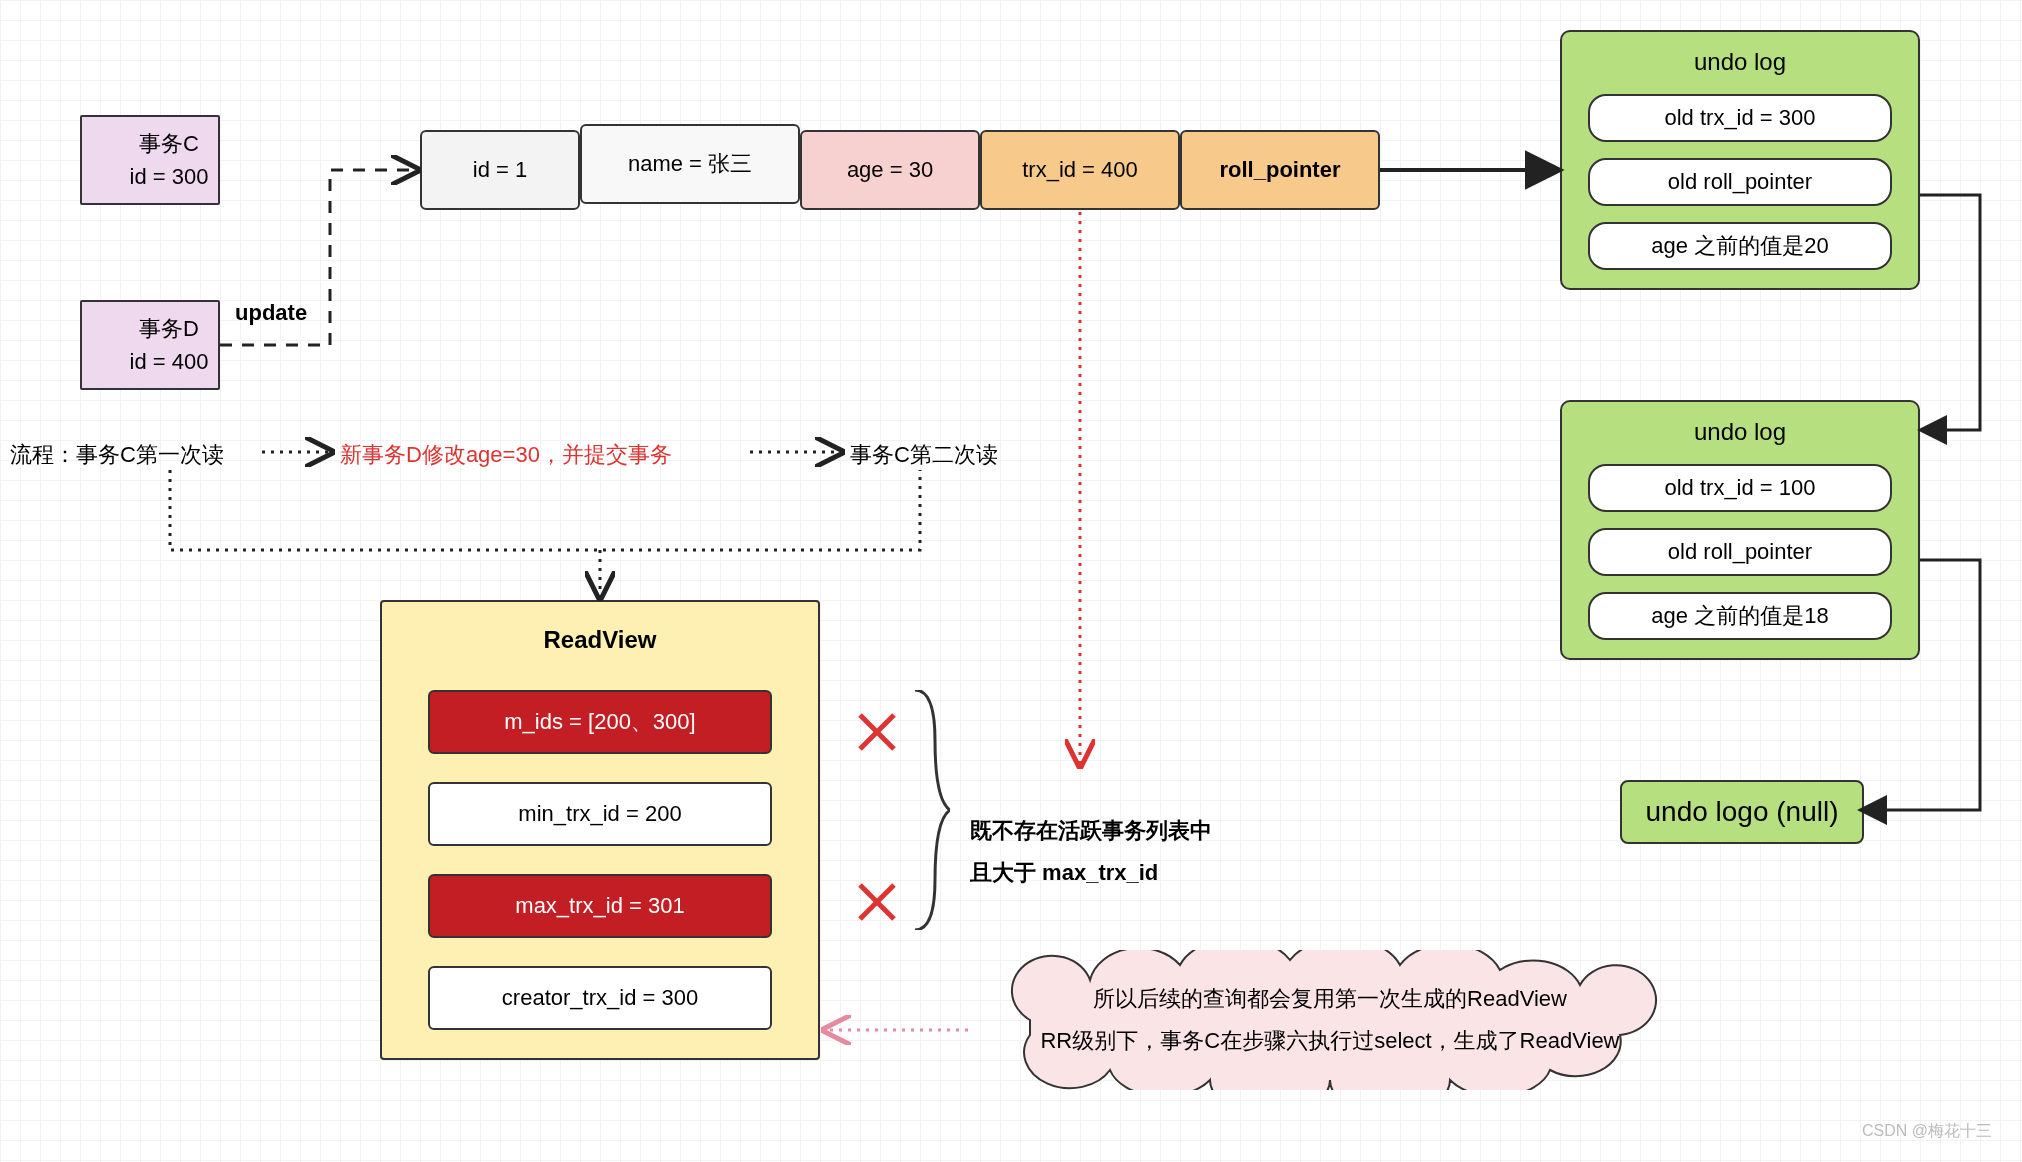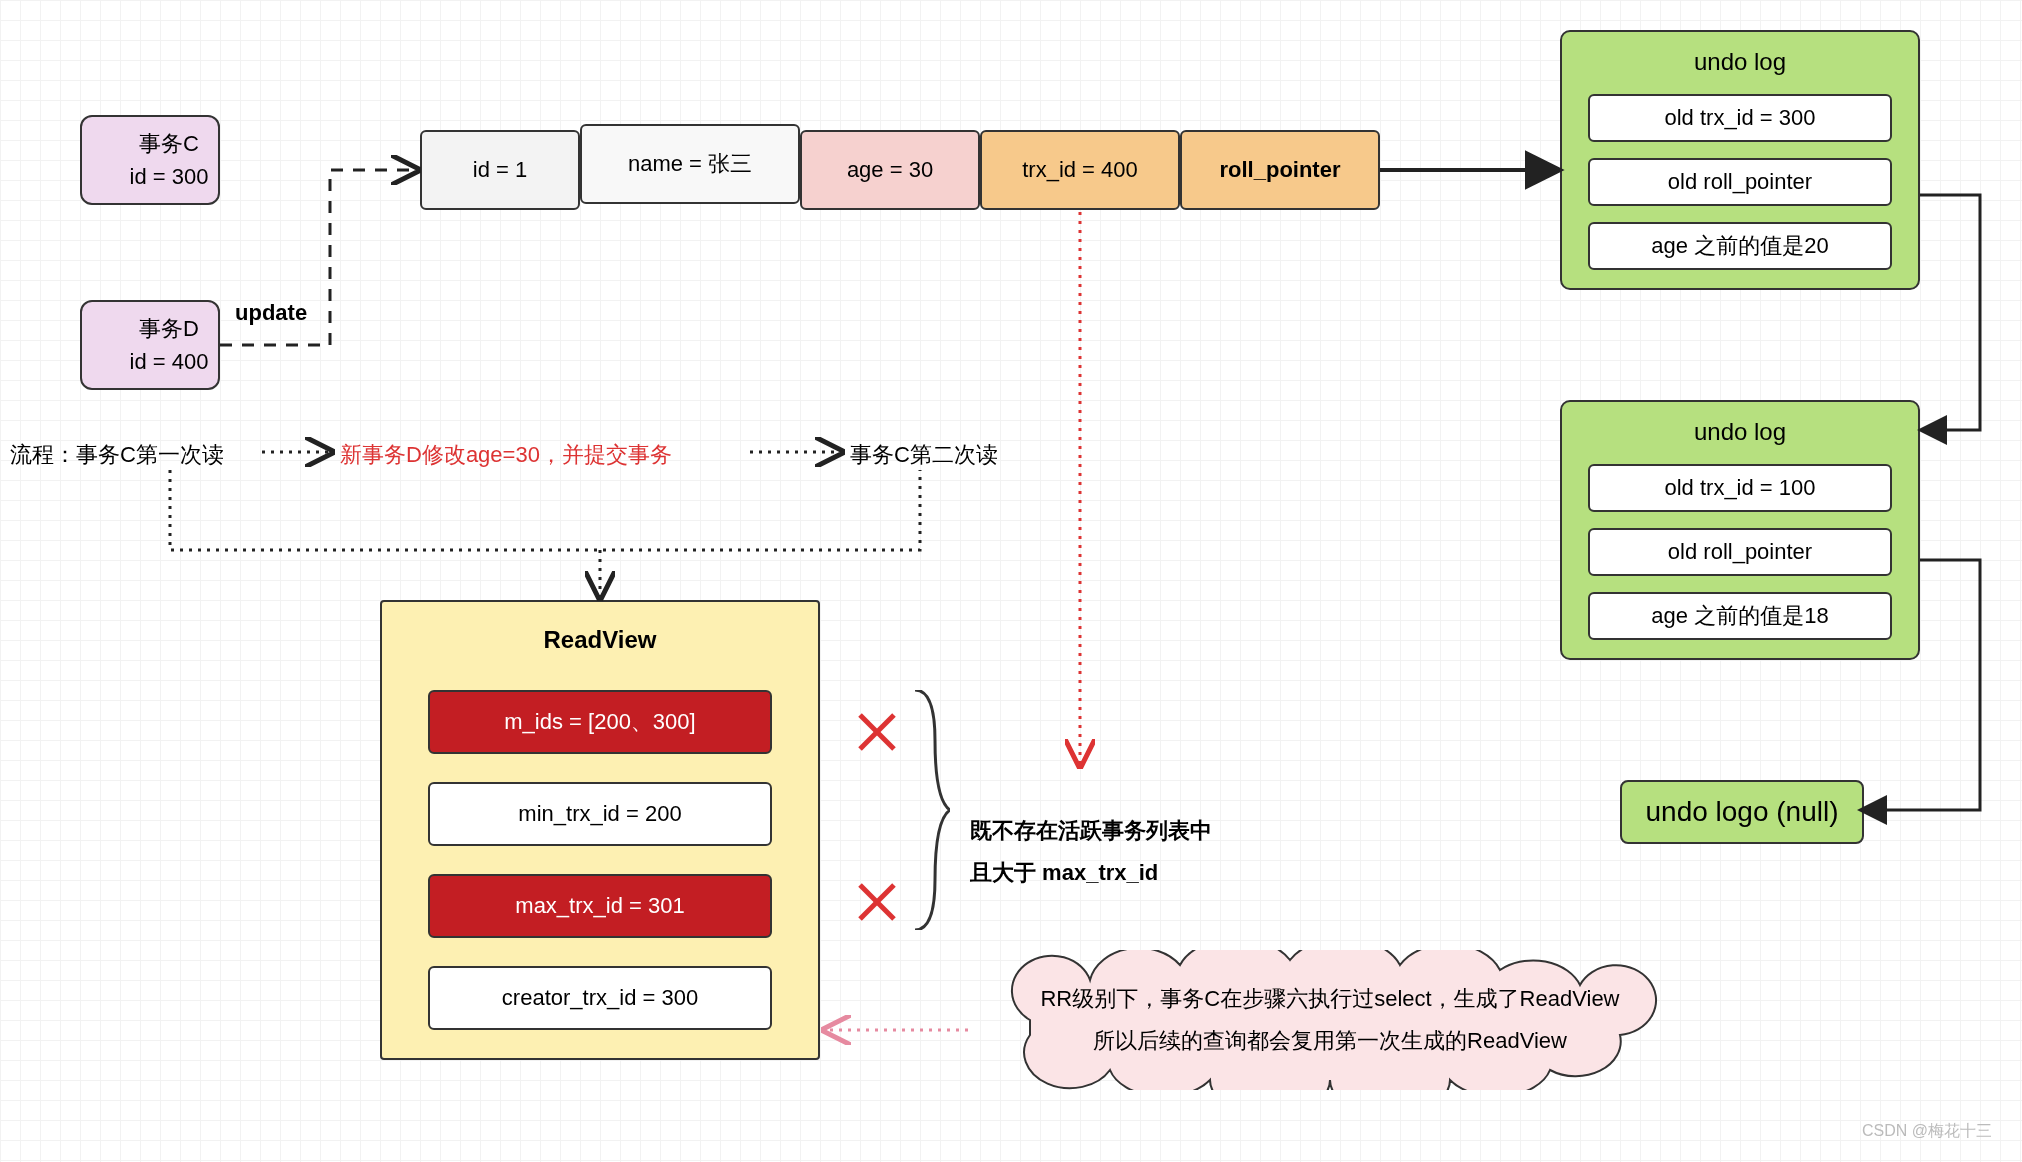--- a/index.html
+++ b/index.html
@@ -20,41 +20,41 @@
     font-size:22px;
     box-sizing:border-box;
     text-align:center;
     background:#fff;
   }
   .tx-box{
     background:#efd9ee;
     width:140px;height:90px;
     flex-direction:column;
     line-height:1.5;
-    border-radius:12px;
+    border-radius:2px;
     padding-left:38px;
   }
   .cell{height:80px;}
   .cell.id{width:160px;background:#f3f3f3;}
   .cell.name{width:220px;background:#f8f8f8;}
   .cell.age{width:180px;background:#f6d1cf;}
   .cell.trx{width:200px;background:#f7c98b;}
   .cell.roll{width:200px;background:#f7c98b;font-weight:600;}
   .undo-group{
     position:absolute;
     width:360px;height:260px;
     background:#b6e07f;
     border:2px solid #333;border-radius:10px;
     padding:10px;box-sizing:border-box;
     display:flex;flex-direction:column;align-items:center;
   }
   .undo-group .title{font-size:24px;margin:6px 0 10px;}
   .undo-group .row{
     width:300px;height:50px;margin:8px 0;
-    background:#fff;border:2px solid #333;border-radius:6px;
+    background:#fff;border:2px solid #333;border-radius:18px;
     display:flex;align-items:center;justify-content:center;font-size:22px;
   }
   .undo-null{
     position:absolute;width:240px;height:60px;
     background:#b6e07f;border:2px solid #333;border-radius:8px;
     display:flex;align-items:center;justify-content:center;font-size:28px;
   }
   .readview{
     position:absolute;width:440px;height:460px;
     background:#fdf0b2;border:2px solid #333;border-radius:4px;
@@ -151,22 +151,22 @@
   <div class="annot" style="left:970px;top:810px;">
     <div>既不存在活跃事务列表中</div>
     <div>且大于 max_trx_id</div>
   </div>
 
   <div class="callout" style="left:970px;top:950px;">
     <svg viewBox="0 0 720 140" preserveAspectRatio="none">
       <path d="M60,70 a40,35 0 1,1 60,-40 a50,40 0 0,1 90,-15 a60,40 0 0,1 110,-5 a60,40 0 0,1 110,5 a55,40 0 0,1 100,5 a50,38 0 0,1 80,15 a40,35 0 1,1 40,50 a45,35 0 0,1 -70,35 a55,35 0 0,1 -100,10 a60,35 0 0,1 -120,0 a60,35 0 0,1 -120,0 a55,35 0 0,1 -100,-10 a45,35 0 0,1 -80,-35 Z" fill="#fbe4e6" stroke="#333" stroke-width="2"></path>
     </svg>
     <div class="txt">
+      <div>所以后续的查询都会复用第一次生成的ReadView</div>
       <div>RR级别下，事务C在步骤六执行过select，生成了ReadView</div>
-      <div>所以后续的查询都会复用第一次生成的ReadView</div>
     </div>
   </div>
 
   <svg class="lines" width="2022" height="1162">
     <defs>
       <marker id="ah-black" viewBox="0 0 12 12" refX="10" refY="6" markerWidth="10" markerHeight="10" orient="auto">
         <path d="M0,0 L12,6 L0,12 Z" fill="#222"></path>
       </marker>
       <marker id="ah-black-open" viewBox="0 0 12 12" refX="10" refY="6" markerWidth="10" markerHeight="10" orient="auto">
         <path d="M0,0 L12,6 L0,12" fill="none" stroke="#222" stroke-width="2"></path>

